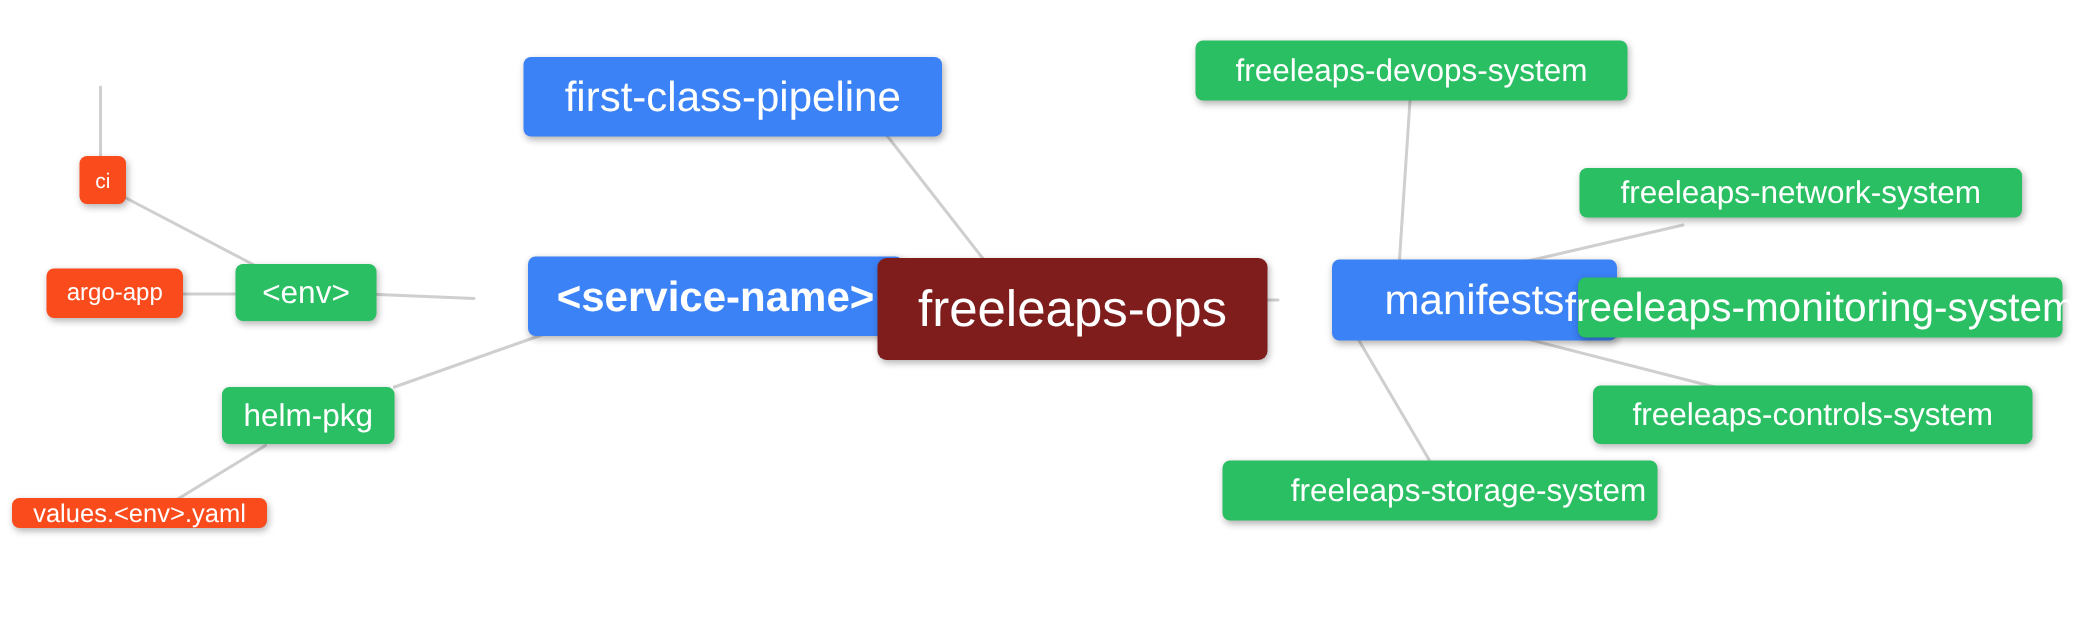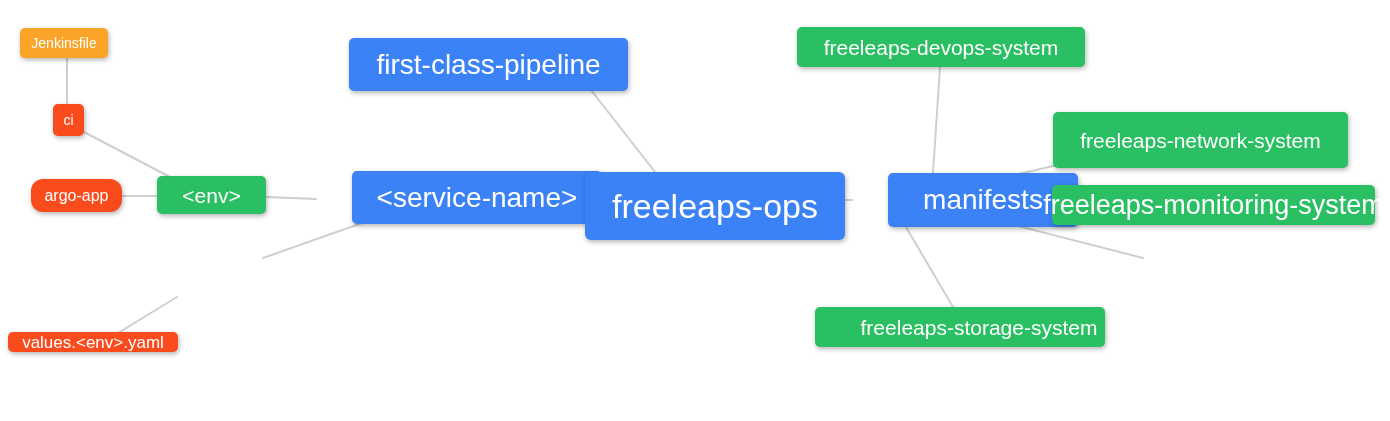--- a/index.html
+++ b/index.html
@@ -32,21 +32,21 @@
     display: flex;
     align-items: center;
     justify-content: center;
     color: #ffffff;
     border-radius: 5px;
     box-shadow: 1px 2px 5px rgba(0,0,0,0.30);
     white-space: nowrap;
     cursor: pointer;
     line-height: 1;
   }
-  .node.root   { background: #3b82f6; border-radius: 6px; }
+  .node.root   { background: #7f1d1d; border-radius: 6px; }
   .node.blue   { background: #3b82f6; margin-left: 36px; }
   .node.green  { background: #29bf62; }
   .node.red    { background: #fa4b1d; }
   .node.orange { background: #f9a428; }
 </style>
 </head>
 <body>
 
 <div class="canvas">
 
@@ -60,41 +60,42 @@
     <line x1="591" y1="90" x2="655" y2="172"></line>
     <line x1="566" y1="201" x2="585" y2="201"></line>
     <line x1="845" y1="200" x2="852" y2="200"></line>
     <line x1="933" y1="173" x2="940" y2="67"></line>
     <line x1="1010" y1="176" x2="1122" y2="150"></line>
     <line x1="1010" y1="201" x2="1052" y2="204"></line>
     <line x1="1010" y1="224" x2="1143" y2="258"></line>
     <line x1="906" y1="227" x2="953" y2="307"></line>
   </svg>
 
-  <div class="node orange" style="left:20px;  top:28px;  width:88px;  height:30px; font-size:14px;">Jenkinsfile</div>
 
   <div class="node red" style="left:53px;  top:104px; width:31px;  height:32px; font-size:14px;">ci</div>
 
-  <div class="node red" style="left:31px;  top:179px; width:91px;  height:33px; font-size:16px;border-radius:12px;">argo-app</div>
+  <div class="node red" style="left:31px;  top:179px; width:91px;  height:33px; font-size:16px;">argo-app</div>
 
-  <div class="node green" style="left:157px; top:176px; width:109px;  height:38px; font-size:21px;">&lt;env&gt;</div>
+  <div class="node green" style="left:157px; top:176px; width:94px;  height:38px; font-size:21px;">&lt;env&gt;</div>
 
+  <div class="node green" style="left:148px; top:258px; width:115px; height:38px; font-size:21px;">helm-pkg</div>
 
   <div class="node red" style="left:8px;   top:332px; width:170px; height:20px; font-size:17px;">values.&lt;env&gt;.yaml</div>
 
   <div class="node blue" style="left:313px; top:38px;  width:279px; height:53px; font-size:28px;">first-class-pipeline</div>
 
-  <div class="node blue" style="left:316px; top:171px; width:250px; height:53px; font-size:28px;">&lt;service-name&gt;</div>
+  <div class="node blue" style="left:316px; top:171px; width:250px; height:53px; font-size:28px;font-weight:bold;">&lt;service-name&gt;</div>
 
   <div class="node root" style="left:585px; top:172px; width:260px; height:68px; font-size:34px;">freeleaps-ops</div>
 
   <div class="node blue" style="left:852px; top:173px; width:190px; height:54px; font-size:28px;">manifests</div>
 
   <div class="node green" style="left:797px; top:27px;  width:288px; height:40px; font-size:21px;">freeleaps-devops-system</div>
 
-  <div class="node green" style="left:1053px; top:112px; width:295px; height:56px; font-size:21px;">freeleaps-network-system</div>
+  <div class="node green" style="left:1053px; top:112px; width:295px; height:33px; font-size:21px;">freeleaps-network-system</div>
 
   <div class="node green" style="left:1052px; top:185px; width:323px; height:40px; font-size:27px;">freeleaps-monitoring-system</div>
 
+  <div class="node green" style="left:1062px; top:257px; width:293px; height:39px; font-size:21px;">freeleaps-controls-system</div>
 
   <div class="node green" style="left:815px; top:307px; width:290px; height:40px; font-size:21px;padding-left:38px;">freeleaps-storage-system</div>
 
 </div>
 
 </body></html>

